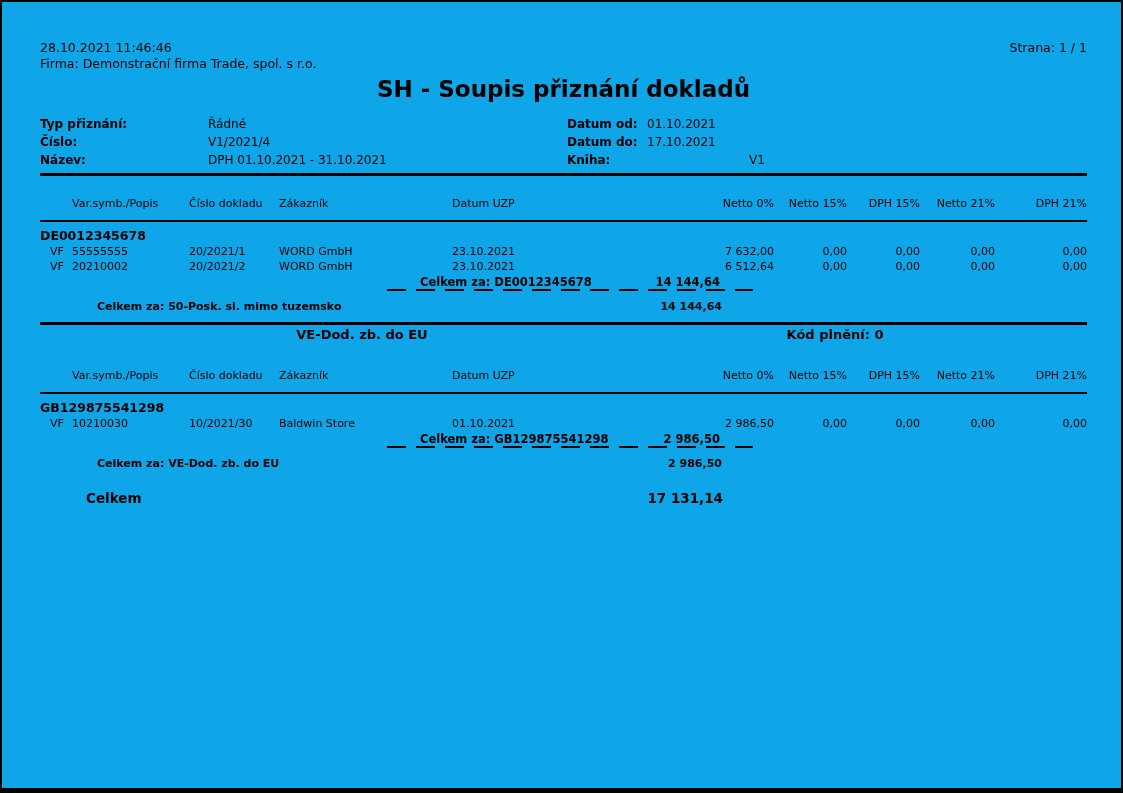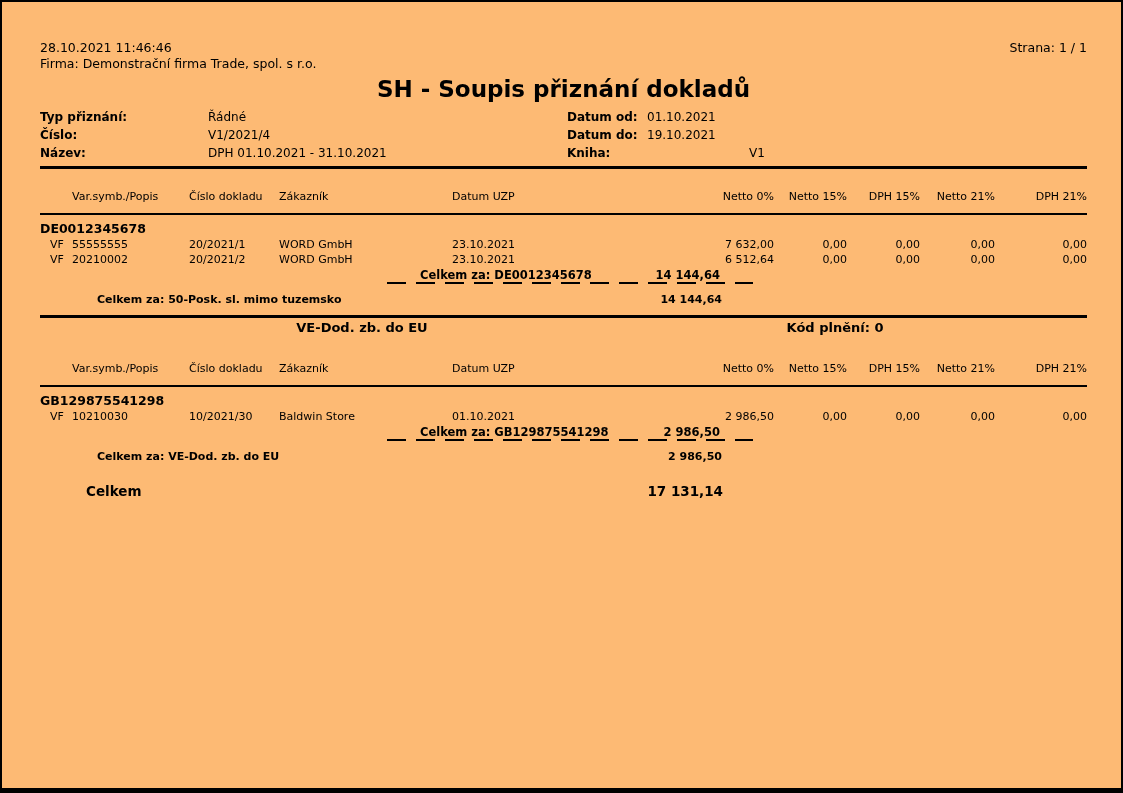--- a/index.html
+++ b/index.html
@@ -1,34 +1,34 @@
 <!DOCTYPE html>
 <html><head>
 <meta charset="utf-8">
 <style>
   html,body { margin:0; padding:0; background:#fff; }
   .page {
     position:relative;
     width:1123px; height:793px;
     box-sizing:border-box;
-    background:#fdba74;
+    background:#0ea5e9;
     border:2px solid #000;
     border-bottom-width:5px;
     font-family:"DejaVu Sans","Liberation Sans",sans-serif;
     color:#000;
     overflow:hidden;
   }
   .content { position:absolute; left:38px; top:0; width:1047px; }
 
   
   .report-header { display:flex; justify-content:space-between; padding-top:38px; font-size:12.5px; line-height:16px; }
   .report-title { text-align:center; font-size:23px; font-weight:bold; margin-top:4px; }
 
   
-  .meta { display:flex; font-size:12px; margin-top:8px; }
+  .meta { display:flex; font-size:12px; margin-top:15px; }
   .meta-left { width:527px; }
   .meta-right { flex:1; }
   .meta-row { display:flex; height:18px; align-items:flex-start; }
   .meta-left .meta-label { width:168px; font-weight:bold; }
   .meta-right .meta-label { width:80px; font-weight:bold; }
   .kniha-value { padding-left:102px; }
 
   .rule-thick { border-top:3px solid #000; margin-top:2px; }
   .rule-thin  { border-top:2px solid #000; margin-top:9px; }
 
@@ -99,21 +99,21 @@
           <span class="meta-value">DPH 01.10.2021 - 31.10.2021</span>
         </div>
       </div>
       <div class="meta-right">
         <div class="meta-row">
           <span class="meta-label">Datum od:</span>
           <span class="meta-value">01.10.2021</span>
         </div>
         <div class="meta-row">
           <span class="meta-label">Datum do:</span>
-          <span class="meta-value">19.10.2021</span>
+          <span class="meta-value">17.10.2021</span>
         </div>
         <div class="meta-row">
           <span class="meta-label">Kniha:</span>
           <span class="meta-value kniha-value">V1</span>
         </div>
       </div>
     </div>
 
     <div class="rule-thick"></div>
 

